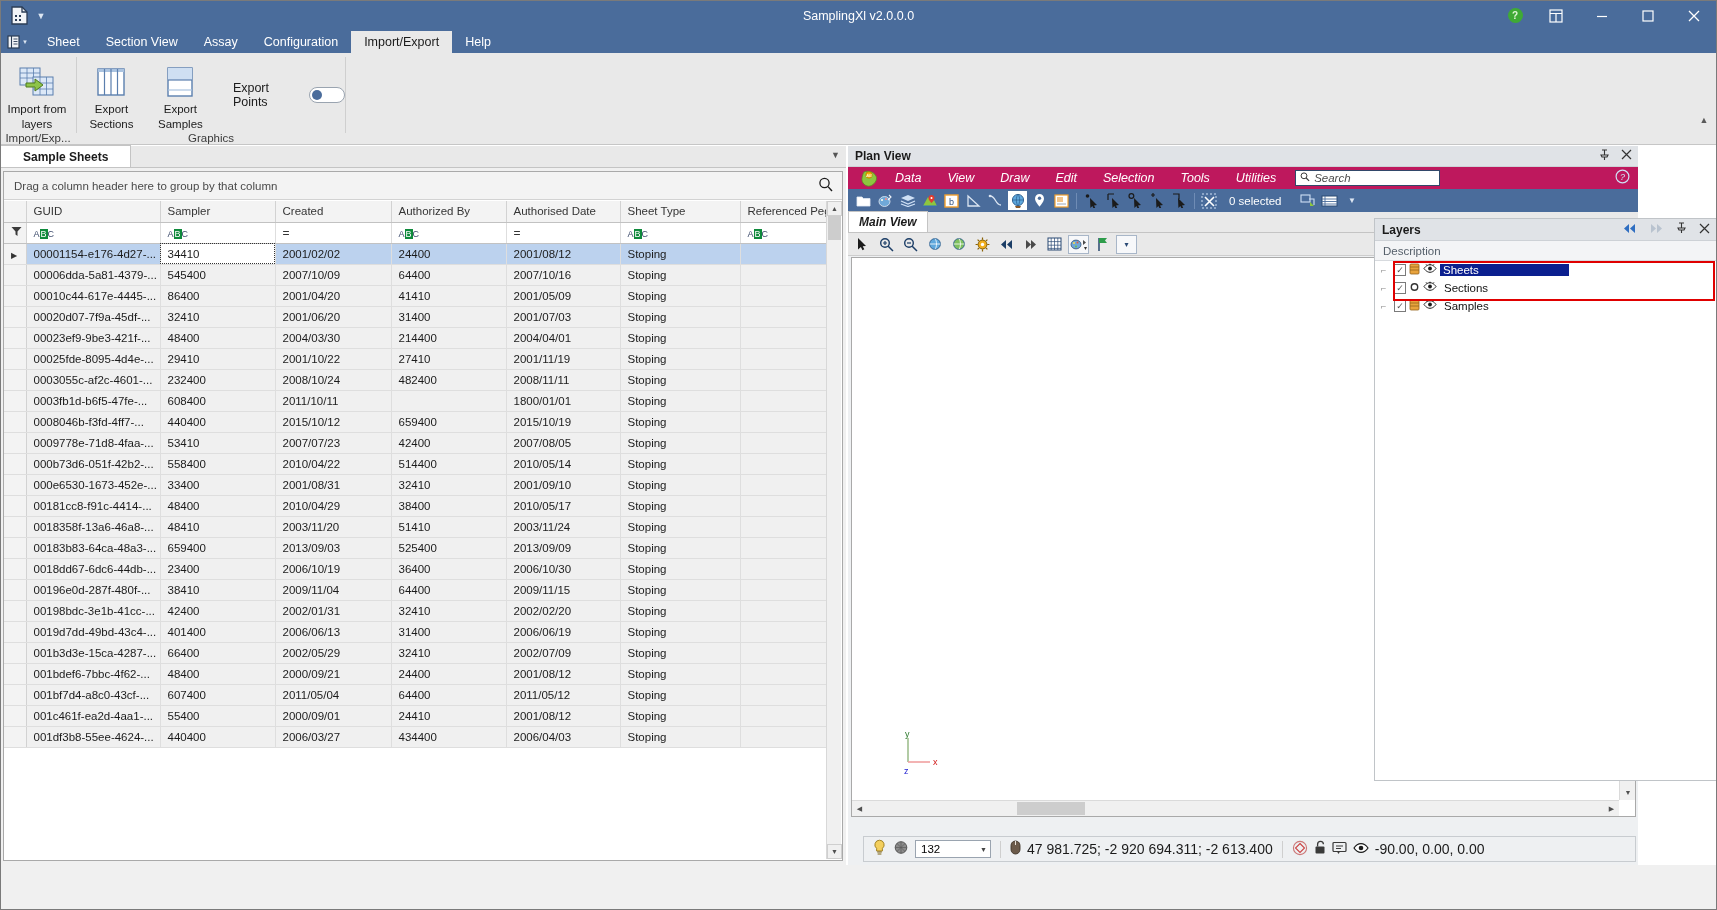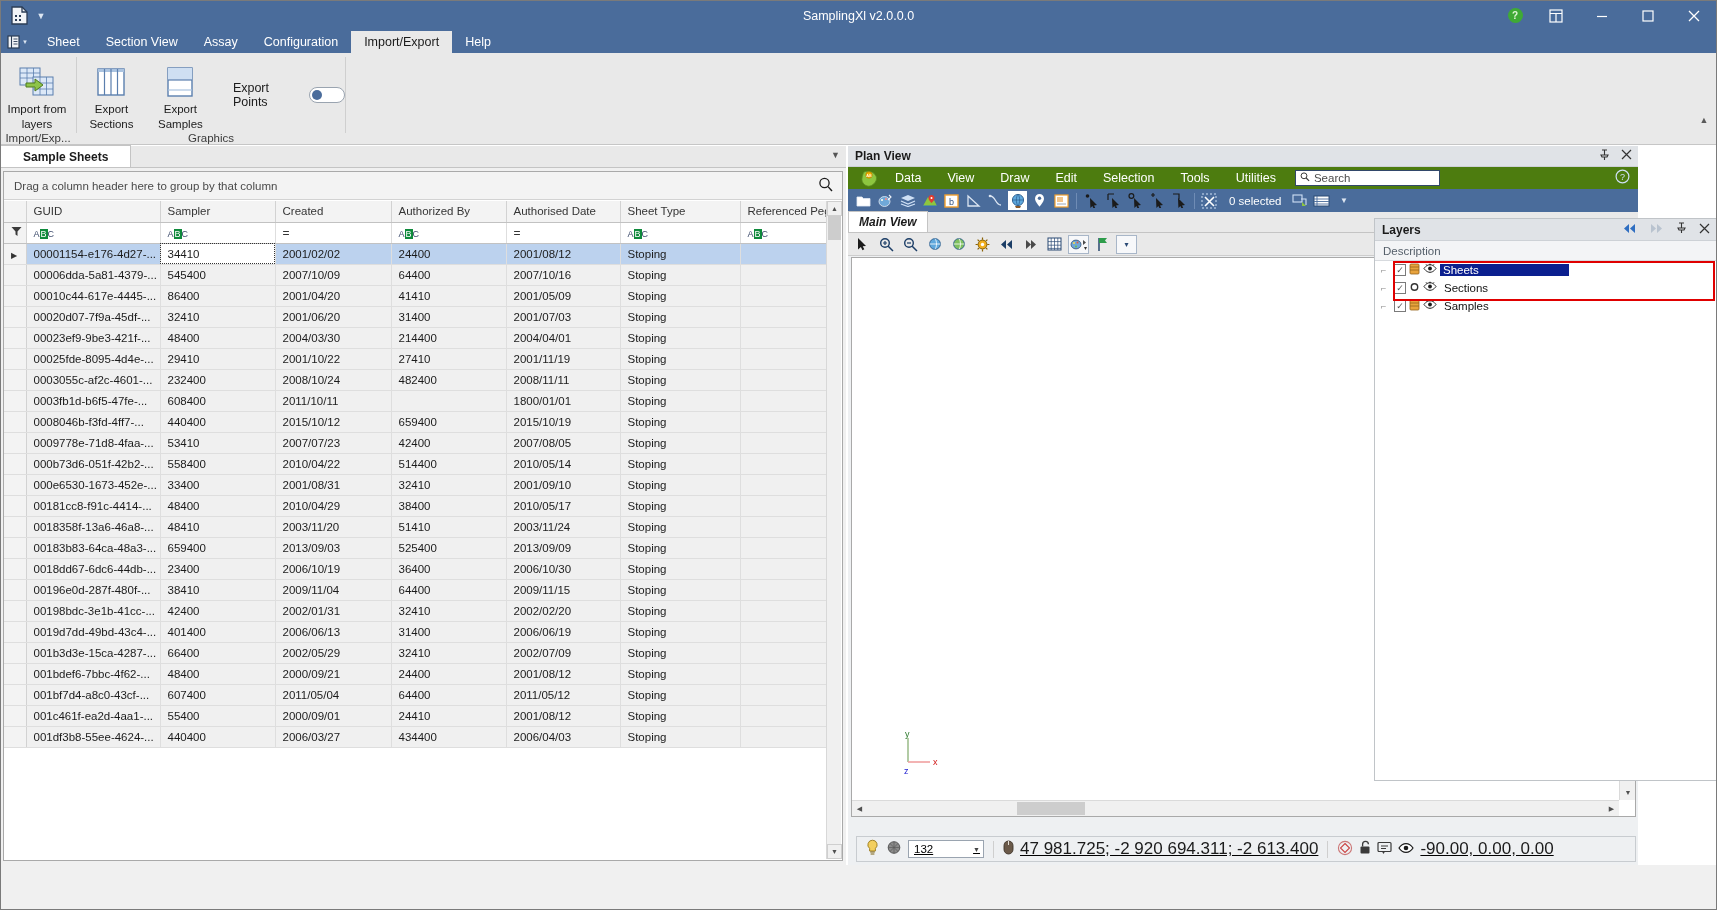--- a/index.html
+++ b/index.html
@@ -169,41 +169,41 @@
     background:#eef0f2;
   }
   .plan-caption {
     height:21px; background:#e0e3e7; display:flex; align-items:center;
     position:relative; border-bottom:1px solid #cdd1d6;
   }
   .plan-caption-title { font-size:12px; font-weight:bold; color:#1b1b1b; padding-left:7px; }
   .plan-caption-btns { position:absolute; right:6px; top:3px; display:flex; gap:11px; color:#333; font-size:11px;}
 
   .plan-menubar {
-    height:22px; background:#4d7c0f; display:flex; align-items:center; padding-left:8px;
+    height:22px; background:#be185d; display:flex; align-items:center; padding-left:8px;font-style:italic;
   }
   .pm-logo { width:26px; display:flex; align-items:center; justify-content:center; }
   .pm-item { padding:0 13px; color:#fff; font-size:12.5px; height:22px; display:flex; align-items:center; }
   .pm-search {
     width:145px; height:16px; background:#fff; border:1px solid #32486a;
     display:flex; align-items:center; gap:4px; padding-left:4px; margin-left:6px;
   }
   .pm-search-text { font-size:11.5px; color:#4c4c4c; }
   .pm-help { position:absolute; right:8px; }
 
   .plan-toolbar {
     height:23px; background:#4a6c9b; display:flex; align-items:center; padding-left:6px; gap:3px;
     position:relative;
   }
   .tbico {
     width:19px;height:19px;display:flex;align-items:center;justify-content:center;
   }
   .tbico.active { background:#ffffff; }
   .tbsep { width:1px;height:16px;background:#6f8cb5;margin:0 2px; }
-  .sel-count { color:#ffffff; font-size:11.5px; margin-left:7px; margin-right:6px; }
+  .sel-count { color:#ffffff; font-size:11.5px; margin-left:7px; margin-right:14px; }
 
   .mainview-tabstrip {
     height:21px; background:#e9e9e9; border-bottom:1px solid #c4c4c4;
     display:flex; align-items:flex-end; position:relative;
   }
   .mv-tab {
     height:21px;padding:0 10px;display:flex;align-items:center;font-size:12px;font-weight:bold;
     background:#ffffff;border:1px solid #c4c4c4;border-bottom:none;color:#1b1b1b;font-style:italic;
   }
   .mv-caret { position:absolute;right:8px;top:4px;font-size:9px;color:#555; }
@@ -223,31 +223,31 @@
     border:1px solid #a9a9a9; background:#ffffff;
   }
   .canvas { position:absolute; inset:0 16px 16px 0; background:#ffffff; overflow:hidden; }
   .axis-widget { position:absolute; left:46px; bottom:22px; width:46px; height:46px; }
   .cv-scroll-v { position:absolute; right:0; top:0; bottom:16px; width:16px; background:#f0f0f0; border-left:1px solid #dadada;}
   .cv-scroll-h { position:absolute; left:0; right:16px; bottom:0; height:16px; background:#f0f0f0; border-top:1px solid #dadada;}
   .cv-thumb-v { position:absolute; left:1px; width:13px; background:#cdcdcd; }
   .cv-thumb-h { position:absolute; top:1px; height:13px; background:#cdcdcd; }
 
   .plan-status {
-    position:absolute; left:8px; right:2px; bottom:3px; height:26px;
+    position:absolute; left:15px; right:2px; bottom:3px; height:26px;
     background:#eef0f2; border:1px solid #c8ccd0;
-    display:flex; align-items:center; gap:6px; padding-left:8px;text-decoration:underline;
+    display:flex; align-items:center; gap:6px; padding-left:8px;
   }
   .st-sep { width:1px;height:17px;background:#cfcfcf;margin:0 3px; }
   .st-combo {
     width:76px;height:18px;background:#fff;border:1px solid #9aa4b0;
     display:flex;align-items:center;justify-content:space-between;padding:0 3px 0 5px;
     font-size:11.5px;
   }
-  .st-text { font-size:17px; color:#1b1b1b; white-space:nowrap;text-align:right; }
+  .st-text { font-size:14px; color:#1b1b1b; white-space:nowrap;text-align:right; }
 
   
   .layerspane {
     position:absolute; left:1374px; top:218px; width:343px; height:563px;
     background:#eef0f2; border:1px solid #c0c4c8;
   }
   .layers-caption {
     height:22px; background:#e0e3e7; display:flex; align-items:center; position:relative;
     border-bottom:1px solid #cdd1d6;
   }

